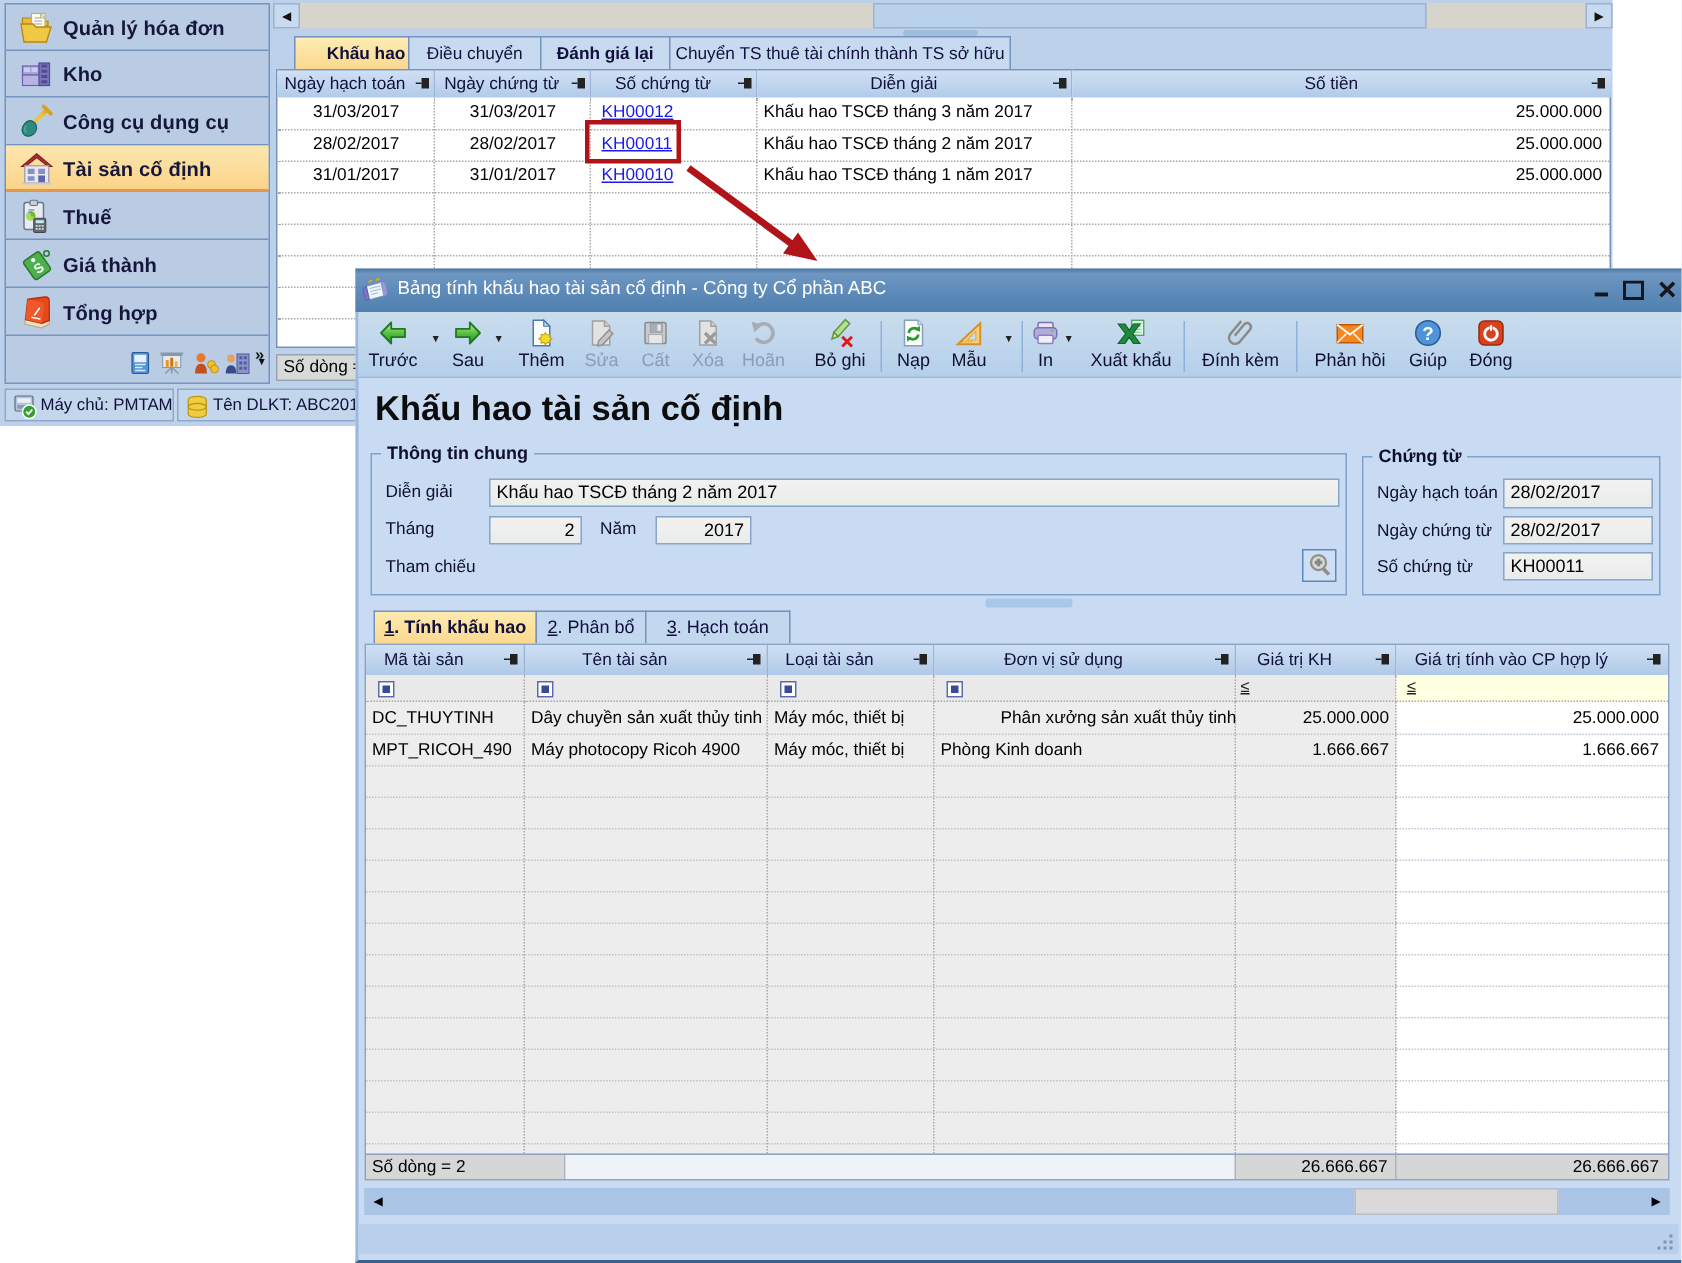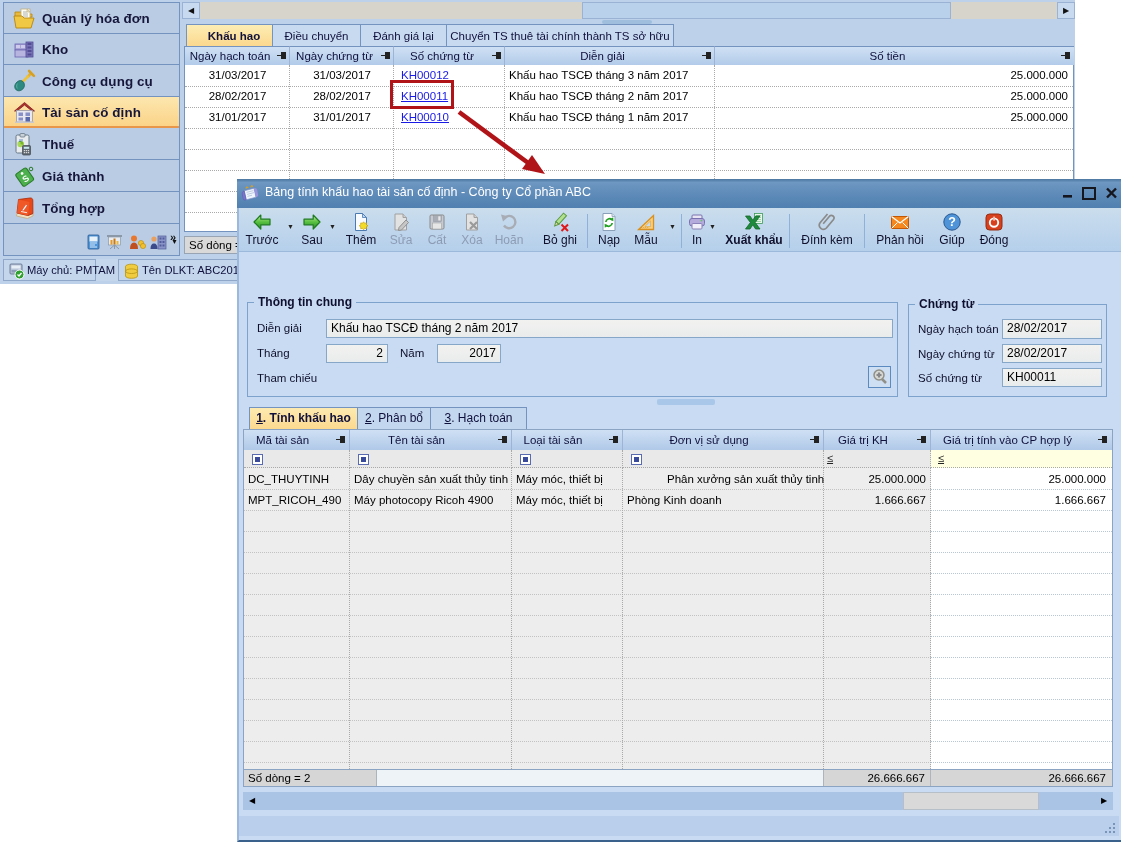--- a/index.html
+++ b/index.html
@@ -223,23 +223,23 @@
   </div>
 </div>
 
 <div id="topsb" class="abs">
   <div class="sbbtn" style="left:0;">◀</div>
   <div id="topthumb"></div>
   <div class="sbbtn" style="right:0;">▶</div>
 </div>
 <div id="topsplit" class="abs"></div>
 
-<div class="ttab act" style="left:186px; width:96px;">Khấu hao</div>
+<div class="ttab act" style="left:196px; width:96px;">Khấu hao</div>
 <div class="ttab" style="left:272px; width:89px;">Điều chuyển</div>
-<div class="ttab" style="left:360px; width:87px;">Đánh giá lại</div>
+<div class="ttab" style="left:360px; width:87px;font-weight:bold;">Đánh giá lại</div>
 <div class="ttab" style="left:446px; width:228px;">Chuyển TS thuê tài chính thành TS sở hữu</div>
 
 <div id="mtable" class="abs">
   <div class="mhead" style="left:0px; width:105px;">Ngày hạch toán</div>
   <div class="mhead" style="left:105px; width:104px;">Ngày chứng từ</div>
   <div class="mhead" style="left:209px; width:111px;">Số chứng từ</div>
   <div class="mhead" style="left:320px; width:210px;">Diễn giải</div>
   <div class="mhead" style="left:530px; width:359px; border-right:none;">Số tiền</div>
   <svg class="pin" style="position:absolute; left:92px; top:6px;" width="10" height="8">
       <rect x="4" y="0" width="5" height="7" fill="#222"></rect>
@@ -290,21 +290,21 @@
   <div class="mcell" style="left:0px; top:61px; width:105px; text-align:center;">31/01/2017</div>
   <div class="mcell" style="left:105px; top:61px; width:104px; text-align:center;">31/01/2017</div>
   <div class="mcell lnk" style="left:216px; top:61px;text-align:center;">KH00010</div>
   <div class="mcell" style="left:324px; top:61px;">Khấu hao TSCĐ tháng 1 năm 2017</div>
   <div class="mcell" style="left:530px; top:61px; width:353px; text-align:right;">25.000.000</div>
 </div>
 
 <div id="msodong" class="abs">Số dòng = 3</div>
 
 <div id="statusbar" class="abs">
-  <div class="stpanel" style="left:0px; width:93px;">
+  <div class="stpanel" style="left:0px; width:113px;">
       <svg style="position:absolute; left:4px; top:3px;" width="17" height="17" viewBox="0 0 17 17">
         <rect x="2" y="1" width="12" height="10" rx="1" fill="#b8c4d8" stroke="#5a6a88" stroke-width=".8"></rect>
         <rect x="3.5" y="2.5" width="9" height="3" fill="#e8eef6"></rect>
         <rect x="3.5" y="7" width="9" height="2.5" fill="#8a9ab8"></rect>
         <circle cx="11.5" cy="11.5" r="4.5" fill="#30a030" stroke="#fff" stroke-width="1"></circle>
         <path d="M9.5 11.5 l1.5 1.5 2.5-3" stroke="#fff" stroke-width="1.3" fill="none"></path>
       </svg>
       <span class="txt">Máy chủ: PMTAM</span>
     </div>
   <div class="stpanel" style="left:115px; width:370px;">
@@ -442,21 +442,21 @@
     <div class="tbitem" style="left:443px; width:30px;">
         <svg width="20" height="20" viewBox="0 0 20 20" style="display:block; margin:0 auto;">
           <rect x="5" y="3" width="10" height="5.5" rx="1" fill="#e8e4f4" stroke="#7a72b0"></rect>
           <rect x="2.5" y="6.5" width="15" height="7.5" rx="2.5" fill="#b4abdc" stroke="#7a72b0"></rect>
           <rect x="5" y="11.5" width="10" height="5.5" rx="1" fill="#f0eef8" stroke="#8a82b8"></rect>
           <circle cx="14.5" cy="8.6" r=".9" fill="#60c860"></circle>
         </svg>
         <div class="lbl">In</div>
       </div>
     <span class="tbcaret" style="left:470px; top:15px;">▼</span>
-    <div class="tbitem" style="left:484px; width:62px;font-weight:bold;">
+    <div class="tbitem" style="left:484px; width:62px;">
         <svg width="20" height="20" viewBox="0 0 20 20" style="display:block; margin:0 auto;">
           <rect x="10.5" y="1.5" width="8" height="10" fill="#eaf6ea" stroke="#3a9a58" stroke-width=".8"></rect>
           <path d="M12 3.5 h5 M12 5.5 h5 M12 7.5 h5 M12 9.5 h5" stroke="#7ac890" stroke-width=".7"></path>
           <path d="M1.5 4 H6 L8.8 8.2 L11.6 4 H16 L11.2 10.5 L16 17 H11.6 L8.8 12.8 L6 17 H1.5 L6.4 10.5 Z" fill="#1e8a3c" stroke="#14662a" stroke-width=".8"></path>
         </svg>
         <div class="lbl">Xuất khẩu</div>
       </div>
     <div class="tbitem" style="left:559px; width:58px;">
         <svg width="20" height="20" viewBox="0 0 20 20" style="display:block; margin:0 auto;">
           <path d="M6.2 11.8 L12.5 4.2 a2.6 2.6 0 0 1 4 3.3 L9.4 16 a4.1 4.1 0 0 1-6.3-5.2 L10.5 2" fill="none" stroke="#8a8a8a" stroke-width="1.7"></path>
@@ -485,20 +485,21 @@
           <rect x="9.1" y="4" width="1.9" height="4.6" fill="#d8411e"></rect>
           <rect x="9.4" y="4.6" width="1.3" height="4" fill="#fff"></rect>
         </svg>
         <div class="lbl">Đóng</div>
       </div>
     <div class="tbsep" style="left:348px;"></div>
     <div class="tbsep" style="left:442px;"></div>
     <div class="tbsep" style="left:550px;"></div>
     <div class="tbsep" style="left:625px;"></div>
   </div>
+  <div id="dheading">Khấu hao tài sản cố định</div>
 
   <div class="grpbox" style="left:8px; top:123px; width:651px; height:95px;">
     <span class="grplbl">Thông tin chung</span>
     <span class="flabel" style="left:9px; top:19px;">Diễn giải</span>
     <span class="finput" style="left:78px; top:16px; width:567px; height:19px;">Khấu hao TSCĐ tháng 2 năm 2017</span>
     <span class="flabel" style="left:9px; top:44px;">Tháng</span>
     <span class="finput" style="left:78px; top:41px; width:62px; height:19px; text-align:right;">2</span>
     <span class="flabel" style="left:152px; top:44px;">Năm</span>
     <span class="finput" style="left:189px; top:41px; width:64px; height:19px; text-align:right;">2017</span>
     <span class="flabel" style="left:9px; top:69px;">Tham chiếu</span>

